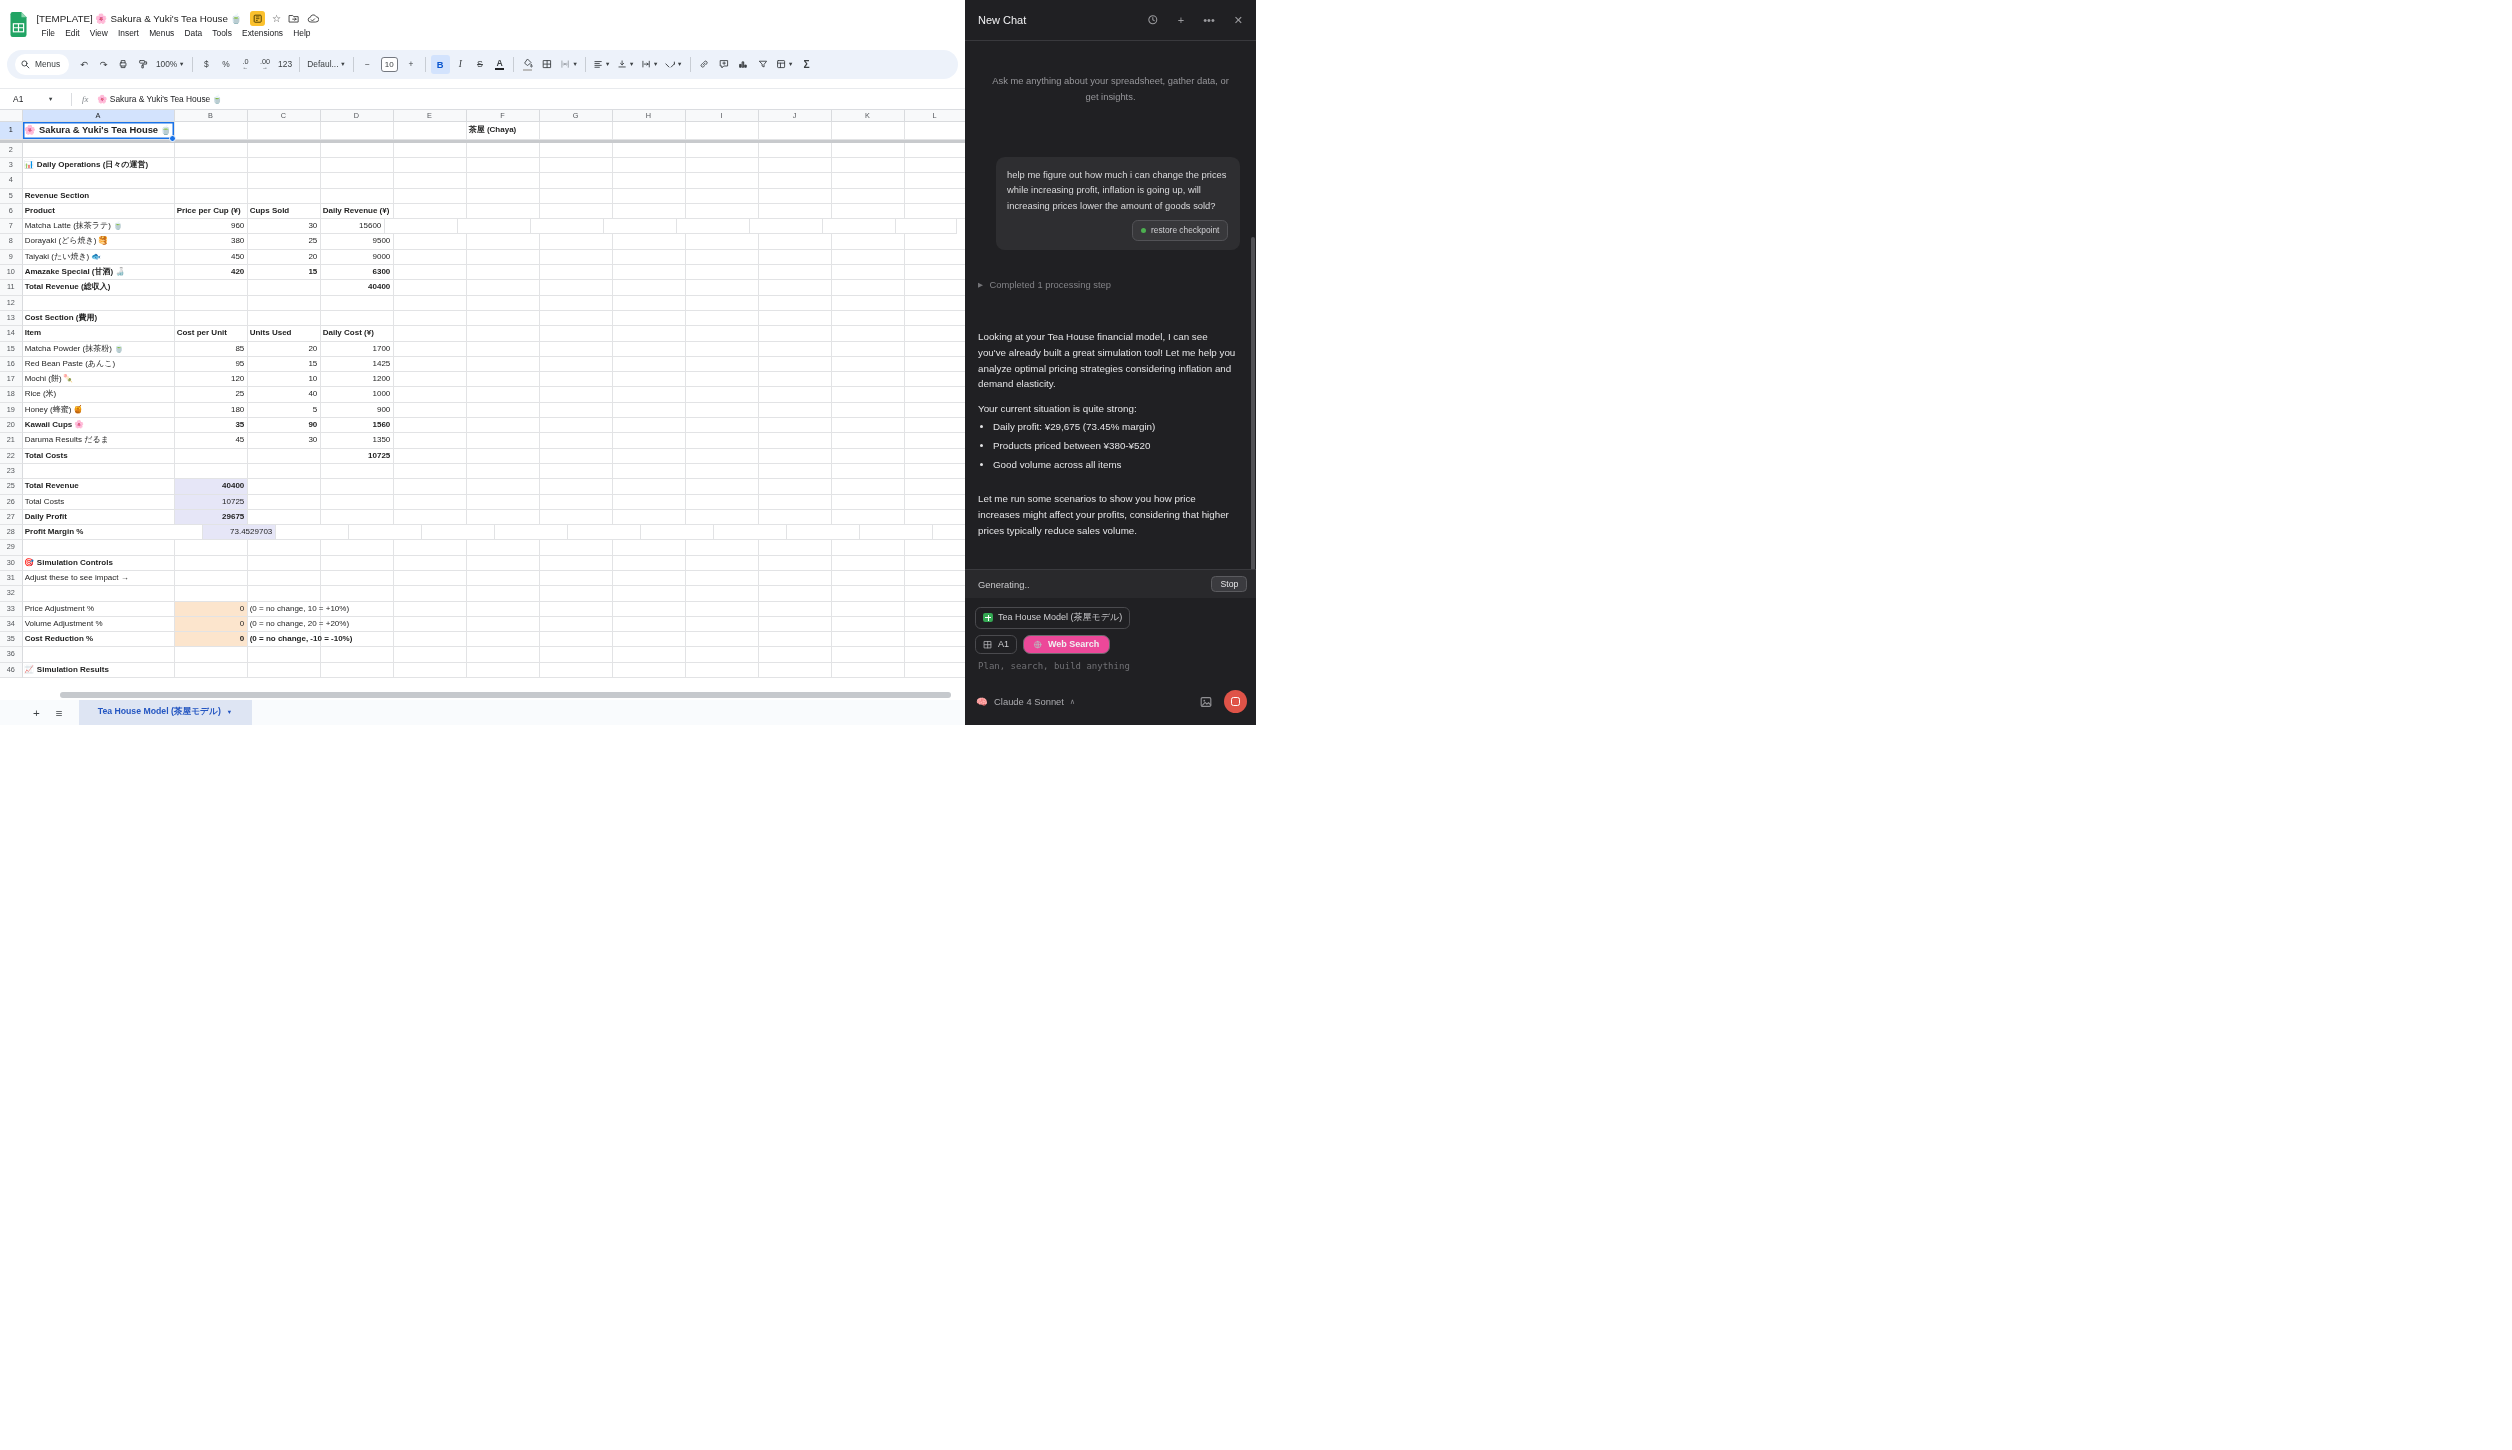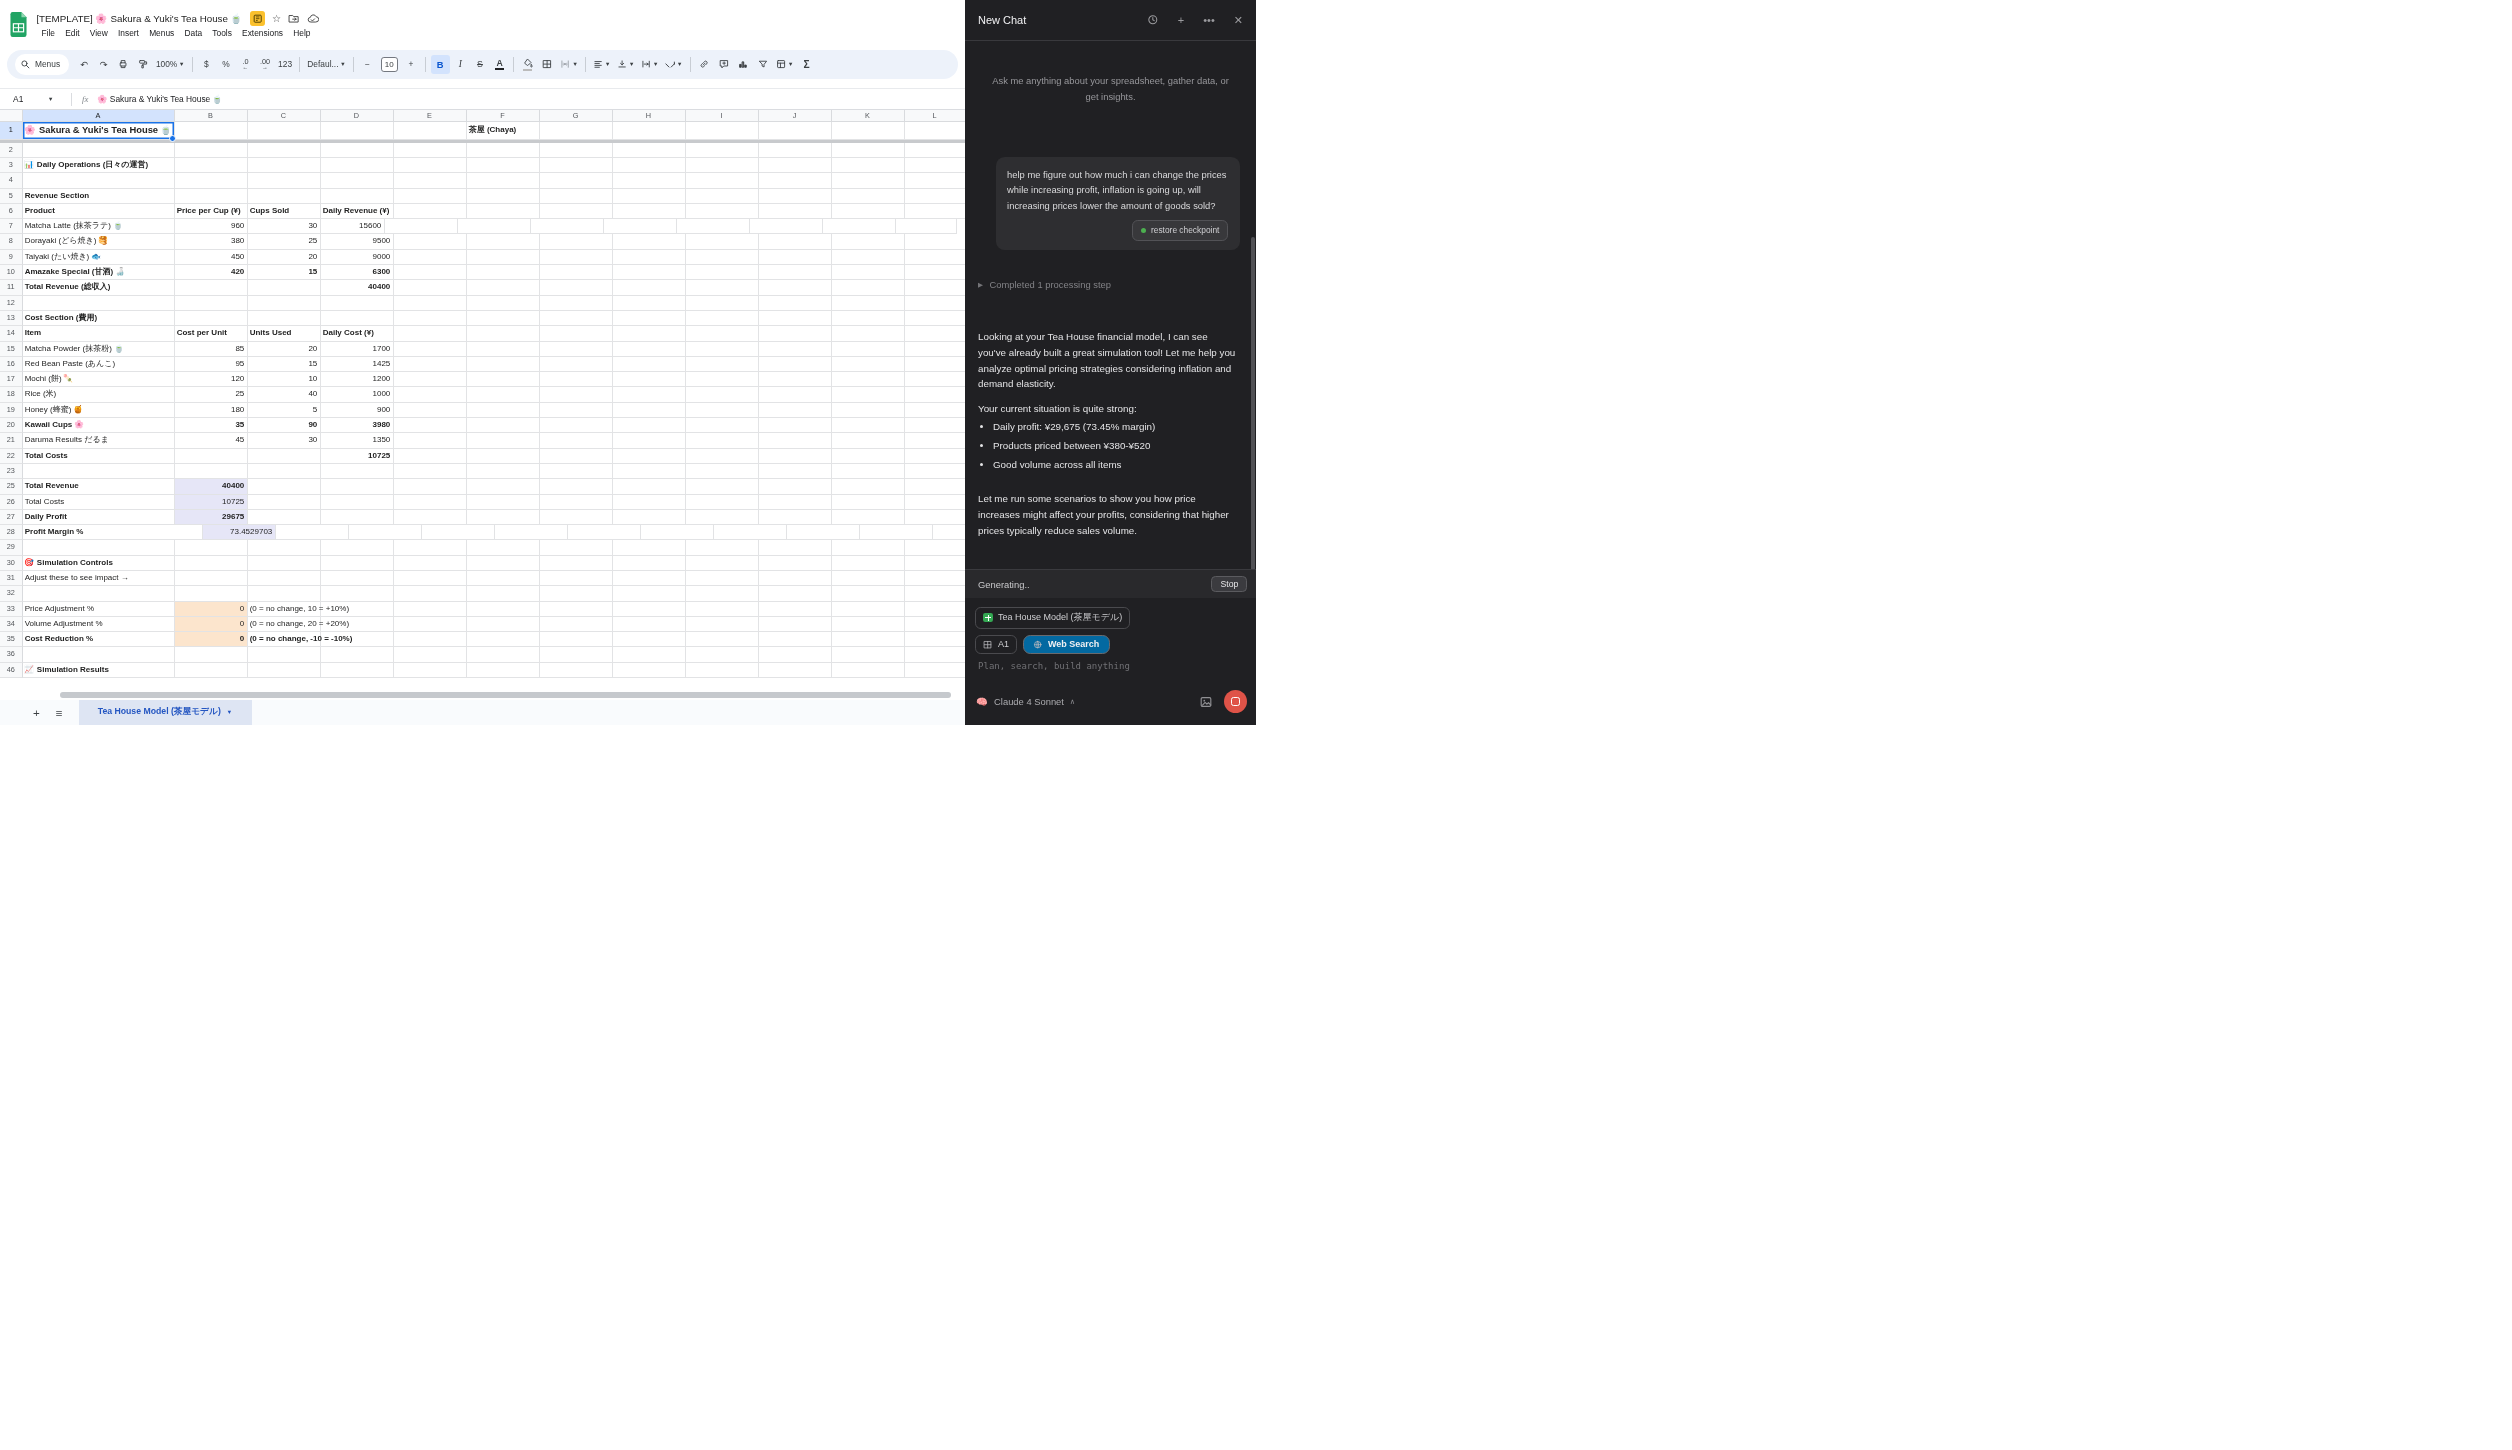--- a/index.html
+++ b/index.html
@@ -92,21 +92,21 @@
   .chat-ul{margin:5.8px 19px 0 28px;font-size:9.8px;line-height:1.45;color:#e3e3e5}
   .chat-ul li{margin:5.1px 0}
   .vthumb{position:absolute;right:1.5px;top:196px;width:3.6px;height:342px;border-radius:2.2px;background:#515155}
   .genbar{height:29px;flex:none;background:#29292c;border-top:0.7px solid #3a3a3e;display:flex;align-items:center;padding:0 8.7px 0 13px}
   .gen-label{font-size:9.4px;color:#c9c9cc}
   .stop-btn{margin-left:auto;background:#3b3b3f;border:0.7px solid #5b5b5f;border-radius:4.4px;padding:2.2px 8px;font-size:8.7px;color:#e6e6e8}
   .composer{height:86px;flex:none;padding:8.7px 10.2px 0}
   .chip-row{display:flex;gap:5.8px;margin-bottom:5.8px}
   .chip{display:inline-flex;align-items:center;gap:5.1px;border:0.7px solid #4a4a4e;border-radius:5.8px;padding:3.6px 7.3px;font-size:9px;color:#cfcfd2}
   .chip .ic{width:9.4px;height:9.4px;stroke:#b9b9bd;fill:none;stroke-width:1.3;stroke-linecap:round;stroke-linejoin:round}
-  .chip.web{background:#0369a1;border-color:#6a6a6e;font-weight:bold;color:#f0f0f2;border-radius:7.3px;padding:3.6px 9.4px}
+  .chip.web{background:#ec4899;border-color:#6a6a6e;font-weight:bold;color:#f0f0f2;border-radius:7.3px;padding:3.6px 9.4px}
   .sheet-mini{width:9.4px;height:9.4px;background:#34a853;border-radius:2.2px;position:relative;flex:none}
   .sheet-mini::before{content:"";position:absolute;left:4.4px;top:1.5px;width:1.1px;height:6.5px;background:#fff}
   .sheet-mini::after{content:"";position:absolute;left:1.5px;top:4px;width:6.5px;height:1.1px;background:#fff}
   .chat-input{margin:7.3px 2.9px 0;font-family:"DejaVu Sans Mono",monospace;font-size:9px;color:#707074}
   .chat-bottom{height:41px;flex:none;display:flex;align-items:center;padding:0 8.7px 5.8px 11.6px}
   .model-sel{display:flex;align-items:center;gap:5.8px;font-size:9.4px;color:#ababaf}
   .chev-up{font-size:7.3px;color:#8a8a8e}
   .bottom-icons{margin-left:auto;display:flex;align-items:center;gap:11.6px}
   .img-ic{width:14px;height:14px;stroke:#909094;fill:none;stroke-width:1.3;stroke-linecap:round;stroke-linejoin:round}
   .rec-btn{width:23px;height:23px;border-radius:50%;background:#df5348;display:flex;align-items:center;justify-content:center}
@@ -616,21 +616,21 @@
           <div class="cell" style="width: 73px;"></div>
           <div class="cell" style="width: 73px;"></div>
           <div class="cell" style="width: 73px;"></div>
           <div class="cell" style="width: 61px;"></div>
         </div>
         <div class="grow">
           <div class="rownum">20</div>
           <div class="cell b" style="width: 152px;">Kawaii Cups 🌸</div>
           <div class="cell r b" style="width: 73px;">35</div>
           <div class="cell r b" style="width: 73px;">90</div>
-          <div class="cell r b" style="width: 73px;">3980</div>
+          <div class="cell r b" style="width: 73px;">1560</div>
           <div class="cell" style="width: 73px;"></div>
           <div class="cell" style="width: 73px;"></div>
           <div class="cell" style="width: 73px;"></div>
           <div class="cell" style="width: 73px;"></div>
           <div class="cell" style="width: 73px;"></div>
           <div class="cell" style="width: 73px;"></div>
           <div class="cell" style="width: 73px;"></div>
           <div class="cell" style="width: 61px;"></div>
         </div>
         <div class="grow">

